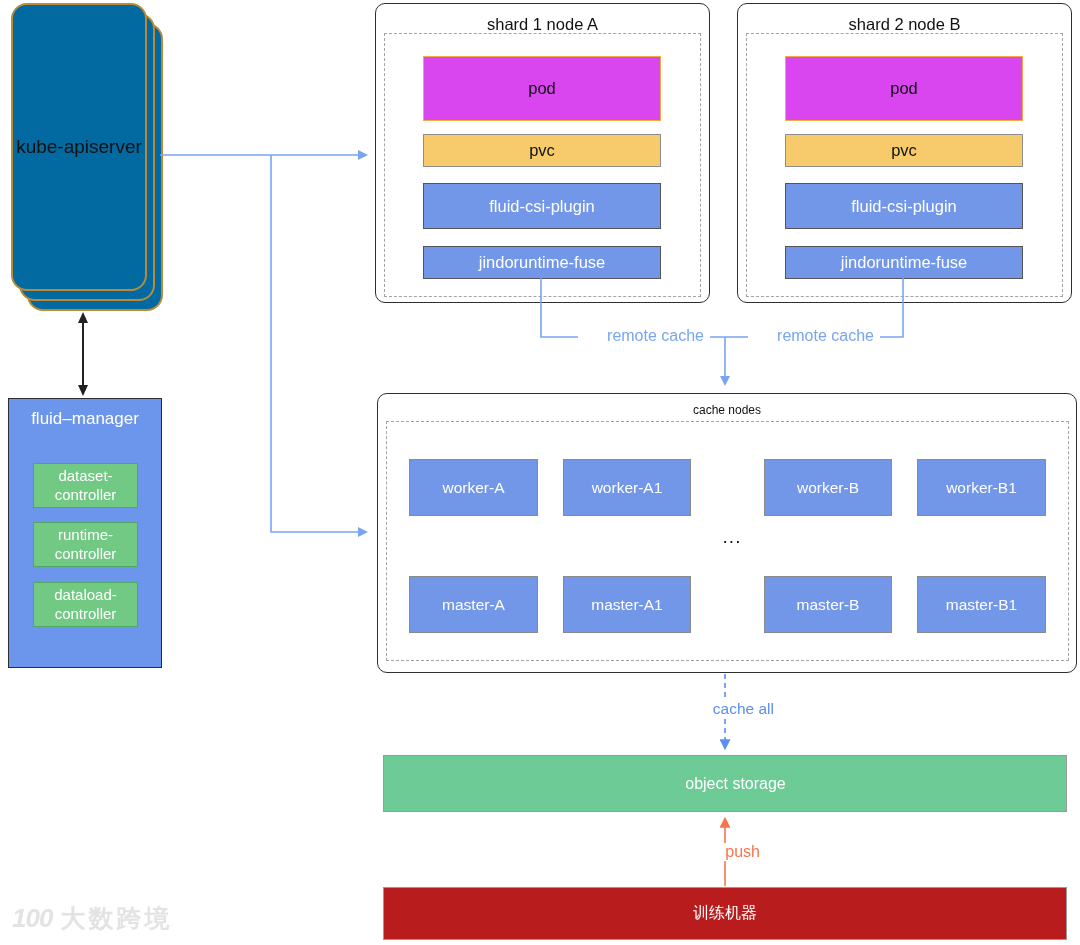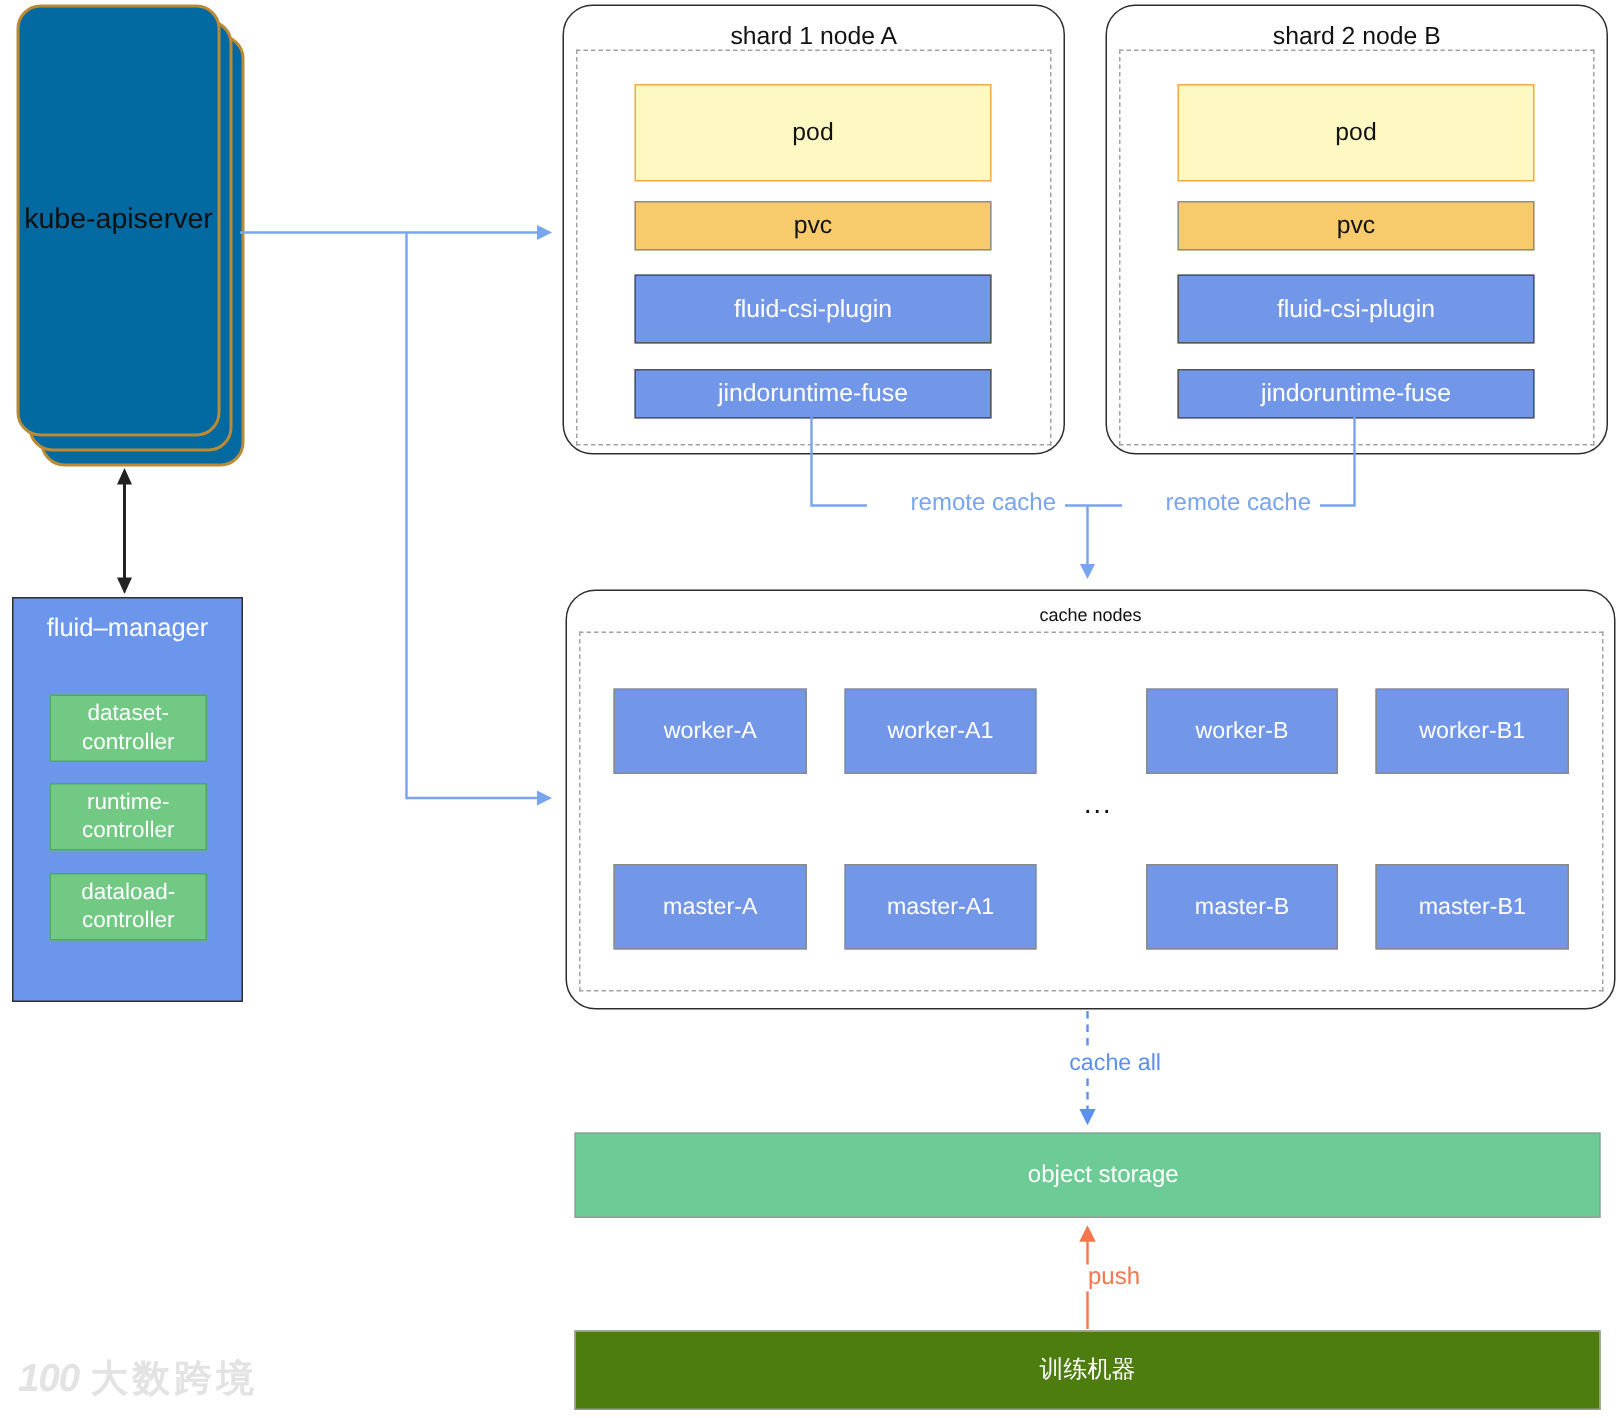--- a/index.html
+++ b/index.html
@@ -25,53 +25,53 @@
     color:#fff;font-size:17px;}
   .ctrl{
     position:absolute;left:24px;width:103px;height:43px;
     background:#72C983;border:1px solid #4FA763;
     display:flex;align-items:center;justify-content:center;text-align:center;
     color:#fff;font-size:15px;line-height:1.25;white-space:pre-line;
   }
 
   
   .panel{
-    background:#fff;border:1.7px solid #2E2E2E;border-radius:20px;
+    background:#fff;border:1.7px solid #2E2E2E;border-radius:10px;
   }
   .panel-title{position:absolute;top:11px;left:0;width:100%;text-align:center;
     color:#111;font-size:16.5px;}
   .dashed{
     position:absolute;border:1.5px dashed #A3A3A3;box-sizing:border-box;background:transparent;
   }
   .slot{
     position:absolute;left:47px;width:238px;
     display:flex;align-items:center;justify-content:center;
     font-size:16.5px;box-sizing:border-box;
   }
-  .slot-pod{top:52px;height:65px;background:#fef9c3;border:1.5px solid #F5A944;color:#111;}
+  .slot-pod{top:52px;height:65px;background:#d946ef;border:1.5px solid #F5A944;color:#111;}
   .slot-pvc{top:130px;height:33px;background:#F7CA6B;border:1px solid #8E8E8E;color:#111;}
   .slot-csi{top:179px;height:46px;background:#7296E8;border:1px solid #555;color:#fff;}
   .slot-fuse{top:242px;height:33px;background:#7296E8;border:1px solid #555;color:#fff;}
 
   
   .cell{
     position:absolute;height:57px;background:#7296E8;border:1px solid #8A8A8A;
     display:flex;align-items:center;justify-content:center;color:#fff;font-size:15.5px;
     box-sizing:border-box;
   }
   .row-worker{top:65px;} .row-master{top:182px;}
   .ellipsis{position:absolute;top:132px;left:324px;width:60px;text-align:center;
     color:#111;font-size:19px;letter-spacing:1px;}
 
   
   .bar{
     display:flex;align-items:center;justify-content:center;color:#fff;font-size:16px;
   }
   .bar-storage{background:#6DCB96;border:1px solid #9A9A9A;padding-left:21px;}
-  .bar-training{background:#4d7c0f;border:1px solid #9A9A9A;}
+  .bar-training{background:#b91c1c;border:1px solid #9A9A9A;}
 
   
   #wires{position:absolute;left:0;top:0;z-index:5;pointer-events:none;}
   .edge-label{
     position:absolute;z-index:10;background:#ffffff;padding:0 6px;
     text-align:right;font-size:16px;
   }
   .lbl-blue{color:#78A4F0;}
   .lbl-blue2{color:#5B8FF0;font-size:15.5px;}
   .lbl-orange{color:#F5764D;}

